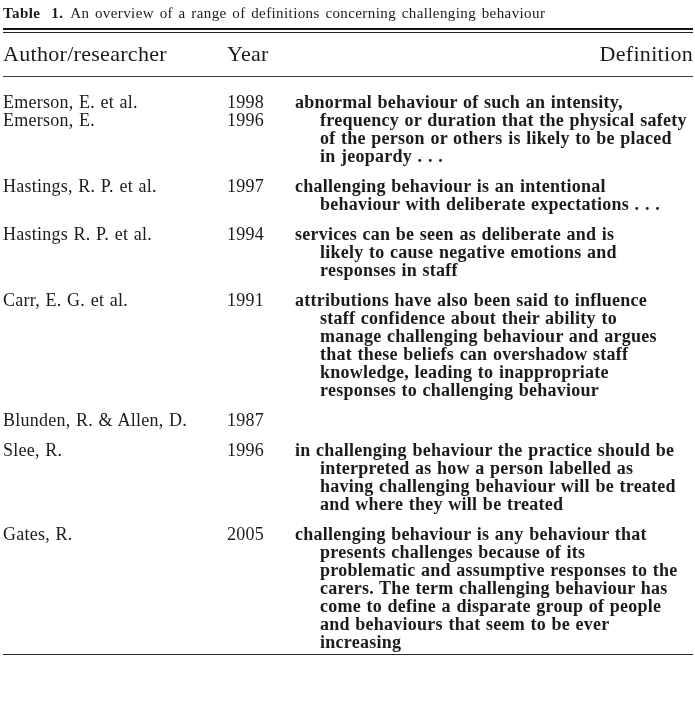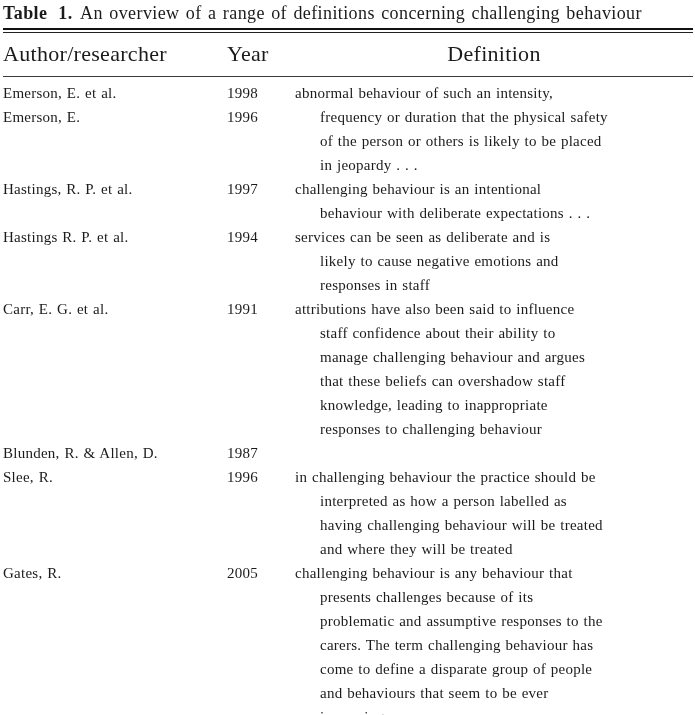--- a/index.html
+++ b/index.html
@@ -6,21 +6,21 @@
   body {
     width: 695px; height: 715px; overflow: hidden;
     font-family: "Liberation Serif", "DejaVu Serif", serif;
     color: #1b1b1b;
     -webkit-font-smoothing: antialiased;
   }
   .page { padding: 0 2px 0 3px; }
 
   
   .table-title {
-    font-size: 18px; line-height: 21px;
+    font-size: 15px; line-height: 21px;
     padding: 3px 0 4px 0;
     letter-spacing: 0.4px; word-spacing: 1.5px;
     white-space: nowrap;
   }
   .table-title .bold { font-weight: bold; }
   .table-title .tnum { margin-left: 11px; margin-right: 2px; }
 
   
   .rule-double {
     height: 2px;
@@ -31,37 +31,39 @@
   .rule-bottom-thin { border-top: 1px solid #2a2a2a; margin-top: 3px; }
 
   
   .thead {
     display: grid;
     grid-template-columns: 224px 68px 1fr;
     font-size: 22px;
     letter-spacing: 0.3px;
     padding: 8px 0 9px 0;
   }
-  .thead .h-def { text-align: center; }
+  .thead .h-def { text-align: right; }
 
   
   .tbody { padding-top: 4px; }
   .trow {
     display: grid;
     grid-template-columns: 224px 68px 1fr;
-    font-size: 15px;
-    line-height: 24px;
+    font-size: 18px;
+    line-height: 18px;
     letter-spacing: 0.25px;
     word-spacing: 0.8px;
+    margin-top: 12px;
   }
   .cell-author, .cell-year { white-space: pre-line; }
   .cell-def {
     white-space: pre-line;
     padding-left: 25px;
     text-indent: -25px;
+    font-weight: bold;
   }
 </style>
 </head>
 <body>
 
 <div class="page">
 
   <div class="table-title">
     <span class="bold">Table</span><span class="bold tnum">1.</span>
     <span>An overview of a range of definitions concerning challenging behaviour</span>

